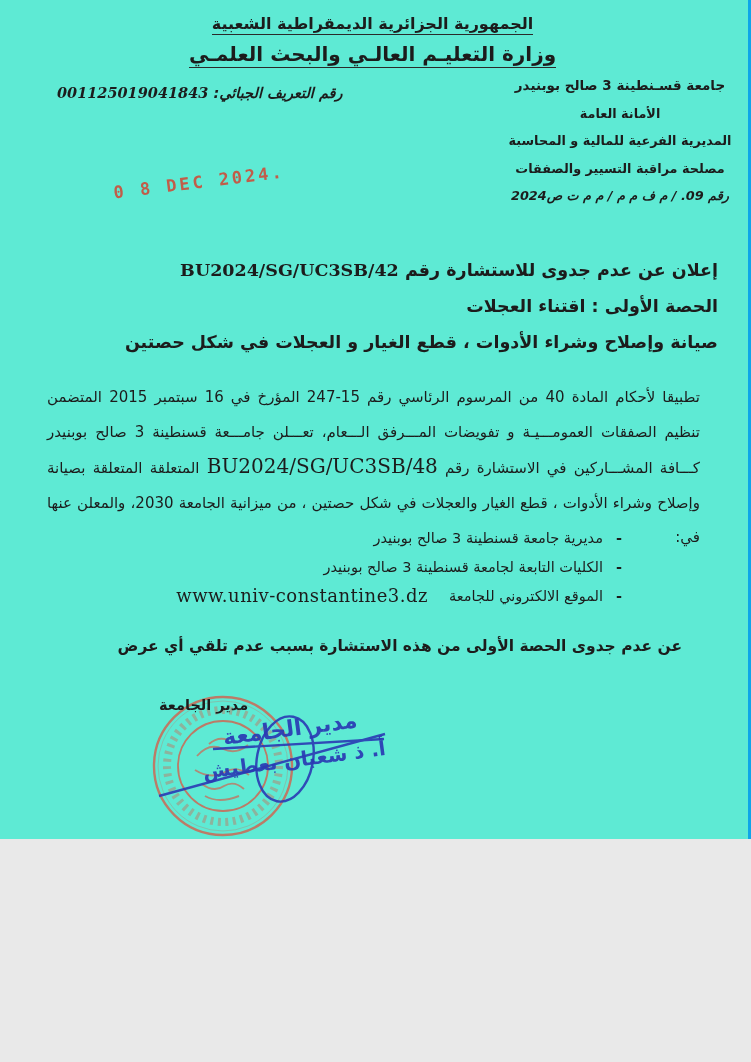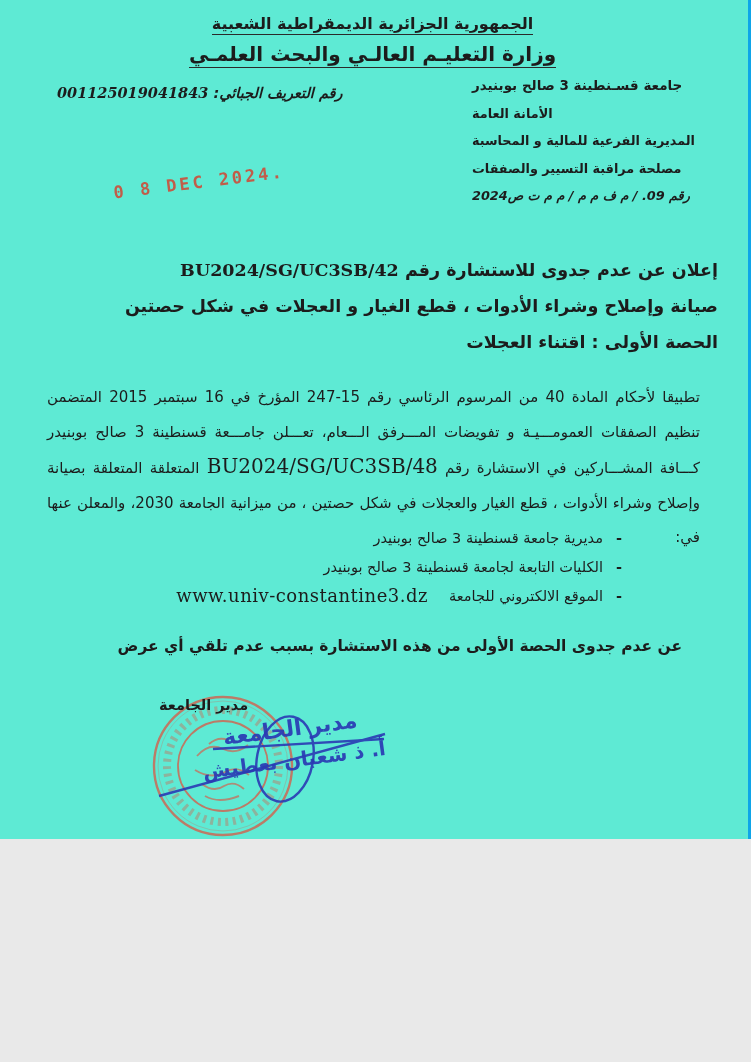--- a/index.html
+++ b/index.html
@@ -25,22 +25,22 @@
     letter-spacing:.5px;
   }
   .nat-header .l2{font-size:20px;}
   
   .tax-id{
     position:absolute;top:84px;left:60px;
     direction:rtl;font-size:14.5px;font-weight:bold;font-style:italic;
   }
   
   .univ-block{
-    position:absolute;top:72px;right:24px;width:252px;
-    text-align:left;font-weight:bold;font-size:12.8px;line-height:27.5px;
+    position:absolute;top:72px;right:2px;width:252px;
+    text-align:center;font-weight:bold;font-size:12.8px;line-height:27.5px;
   }
   .univ-block .u1{font-size:13.5px;}
   .univ-block .u5{font-style:italic;}
   
   .date-stamp{
     position:absolute;top:172px;left:116px;
     transform:rotate(-7deg);
     color:#cf4a36;font-family:"DejaVu Sans Mono",monospace;
     font-size:17px;font-weight:bold;letter-spacing:3px;
     opacity:.88;direction:ltr;
@@ -111,22 +111,22 @@
     <div class="u5">رقم 09. / م ف م م / م م ت ص2024</div>
   </div>
 
   <div class="date-stamp">0 8 DEC 2024.</div>
 
   <div class="title-block">
     <div>
       <span>إعلان عن عدم جدوى للاستشارة رقم</span>
       <span class="latin">BU2024/SG/UC3SB/42</span>
     </div>
+    <div>الحصة الأولى : اقتناء العجلات</div>
     <div>صيانة وإصلاح وشراء الأدوات ، قطع الغيار و العجلات في شكل حصتين</div>
-    <div>الحصة الأولى : اقتناء العجلات</div>
   </div>
 
   <p class="body-par">
     <span>تطبيقا لأحكام المادة 40 من المرسوم الرئاسي رقم 15-247 المؤرخ في 16 سبتمبر 2015 المتضمن تنظيم الصفقات العمومـــيـة و تفويضات المـــرفق الـــعام، تعـــلن  جامـــعة قسنطينة 3 صالح بوبنيدر كـــافة المشـــاركين في الاستشارة  رقم</span>
     <span class="latin">BU2024/SG/UC3SB/48</span>
     <span>المتعلقة المتعلقة بصيانة وإصلاح وشراء الأدوات ، قطع الغيار والعجلات في شكل حصتين ،  من ميزانية الجامعة 2030،  والمعلن عنها في:</span>
   </p>
 
   <ul class="bullets">
     <li>

